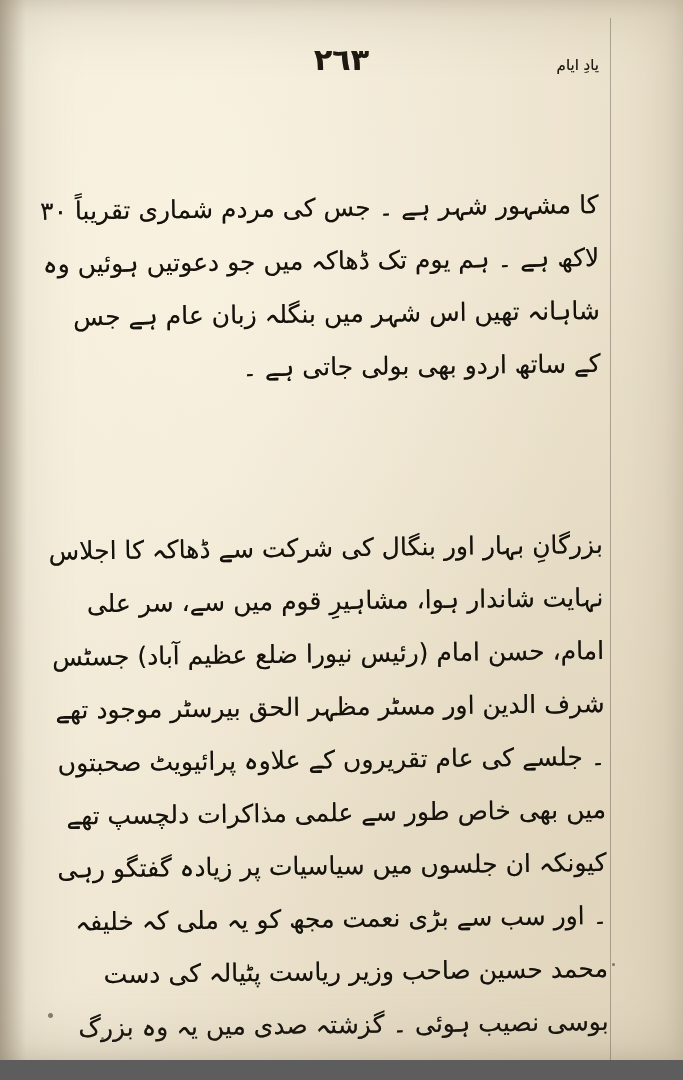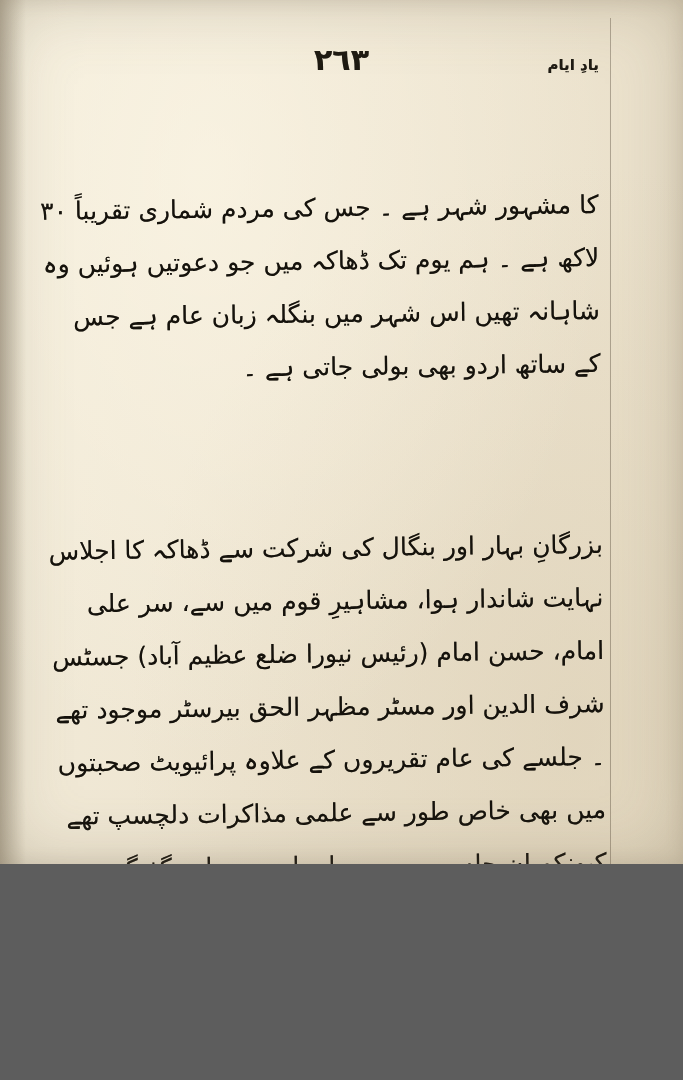--- a/index.html
+++ b/index.html
@@ -3,21 +3,21 @@
 <meta charset="utf-8">
 <style>
   html, body {
     margin: 0;
     padding: 0;
     background: #5d5d5d;
   }
   .page {
     position: relative;
     width: 683px;
-    height: 864px;
+    height: 1060px;
     margin: 0 auto;
     background: #efe7d4;
     overflow: hidden;
     font-family: "DejaVu Sans", "Liberation Sans", sans-serif;
   }
   
   .paper-tint {
     position: absolute;
     inset: 0;
     background:
@@ -69,21 +69,21 @@
     color: #1e1a12;
     font-family: "DejaVu Sans", "Liberation Sans", sans-serif;
     font-weight: 700;
   }
   .book-title {
     position: absolute;
     top: 34px;
     right: 84px;
     font-size: 15px;
     color: #201c14;
-    font-weight: 700;
+    font-weight: 400;
     letter-spacing: 0.5px;
   }
   .body-text {
     position: absolute;
     top: 72px;
     right: 86px;
     left: 38px;
     color: #15120c;
     font-size: 25px;
     line-height: 53px;

